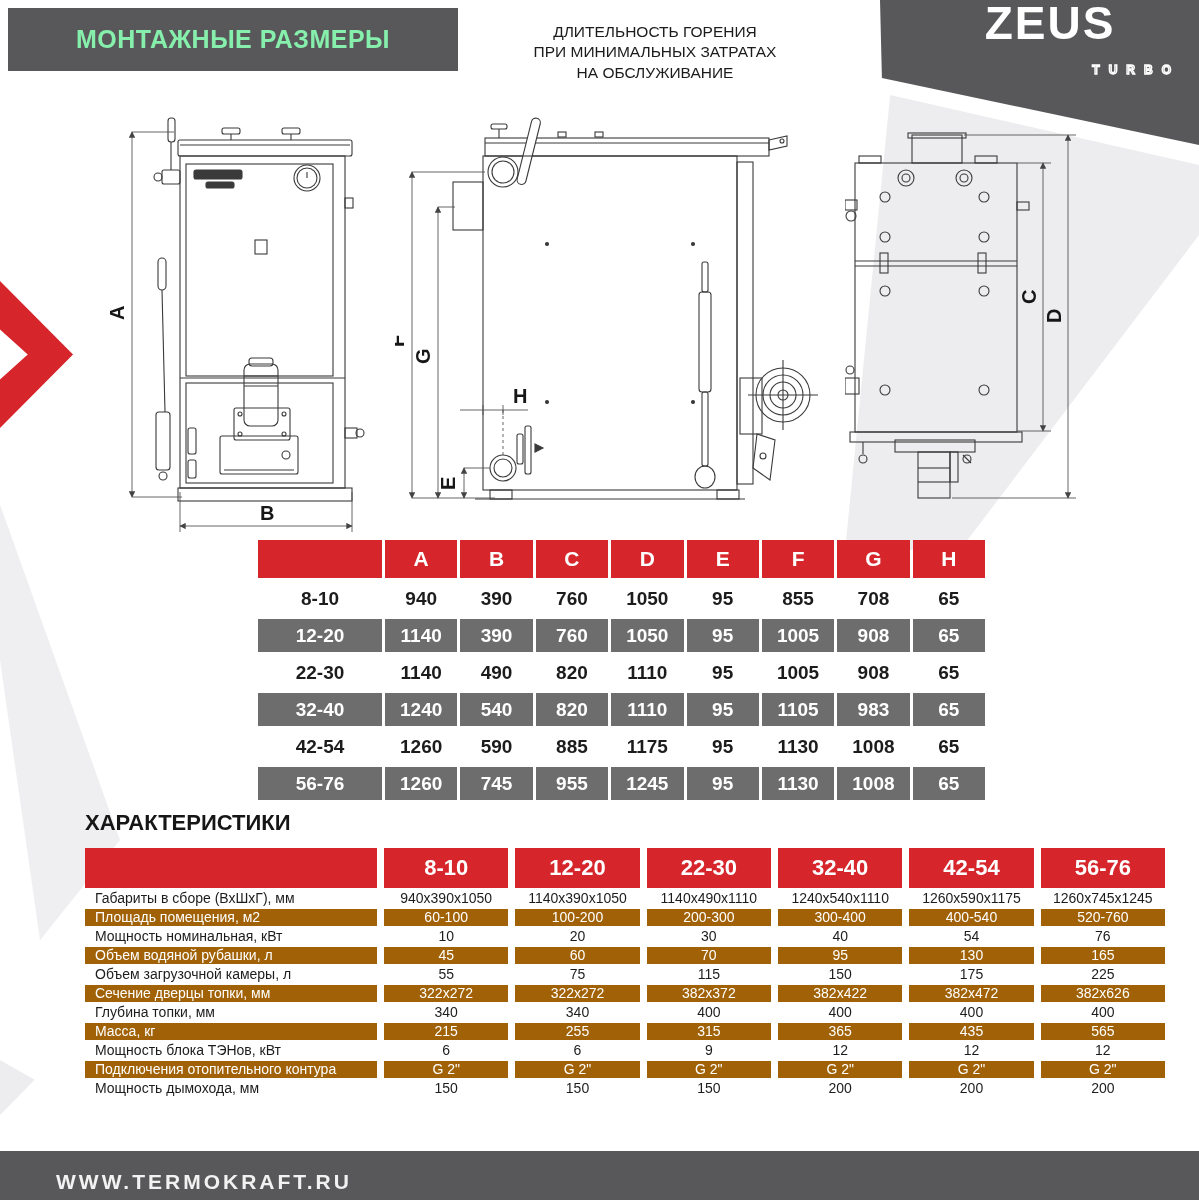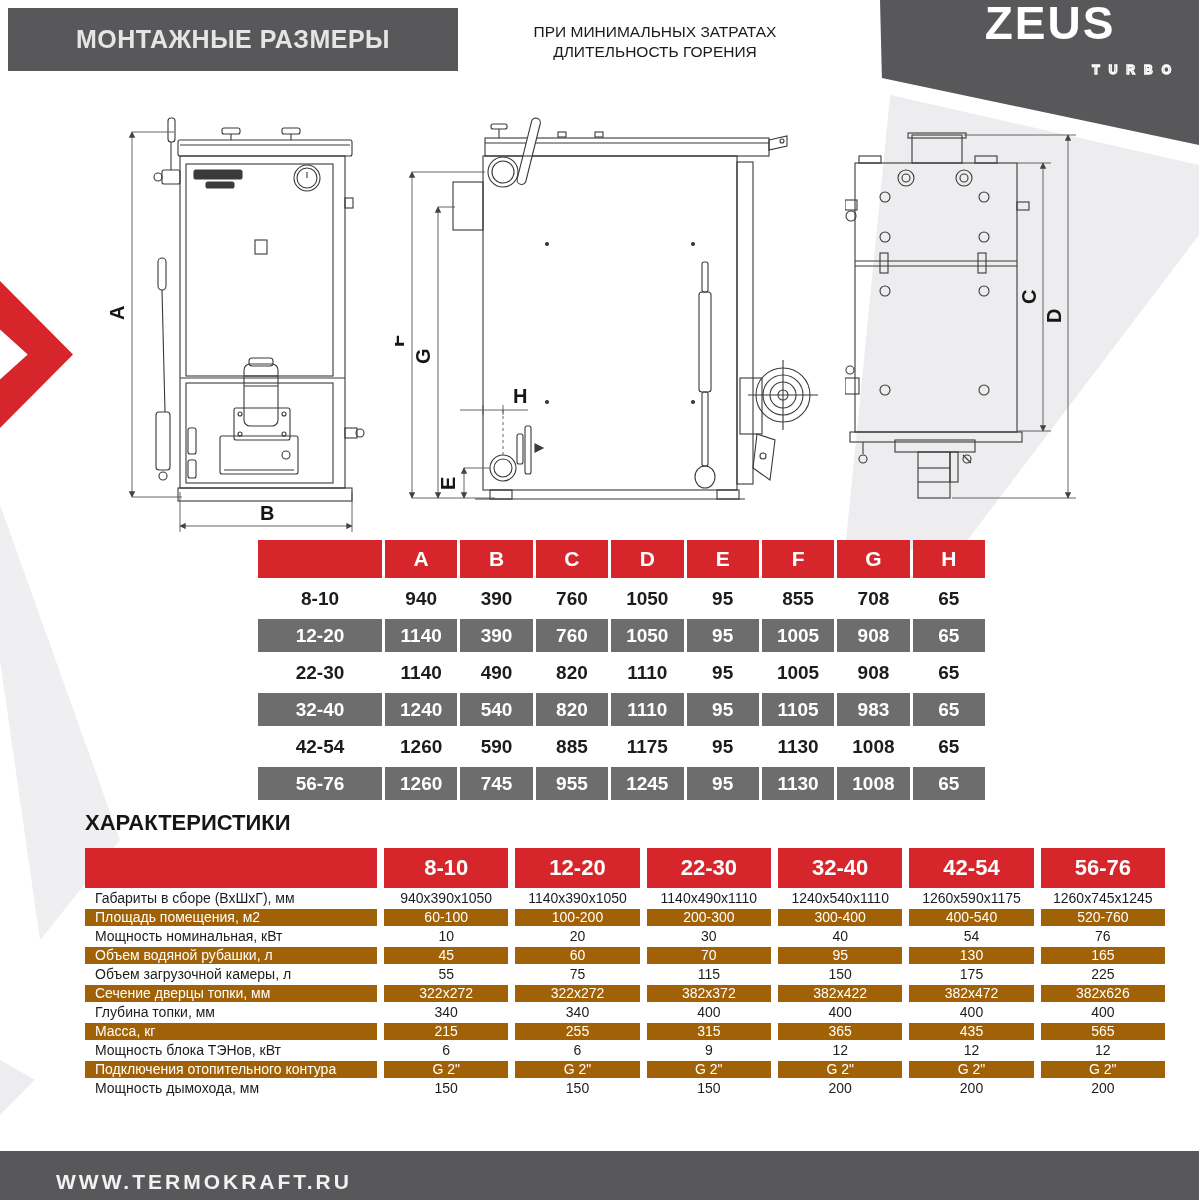--- a/index.html
+++ b/index.html
@@ -10,21 +10,21 @@
   .w1{left:830px;top:70px;width:369px;height:480px;background:#ededef;
       clip-path:polygon(16.3% 5.2%,100% 19.8%,100% 34.4%,35.2% 100%,4.1% 100%);}
   .w2{left:0;top:500px;width:140px;height:460px;background:#efeff1;
       clip-path:polygon(0 1%,85.7% 73.9%,28.6% 95.7%,0 34.8%);}
   .w3{left:0;top:1060px;width:60px;height:90px;background:#ededef;
       clip-path:polygon(0 0,58% 22%,0 61%);}
   .chevron{position:absolute;left:0;top:281px;width:73px;height:147px;background:#d6252b;
       clip-path:polygon(0 0,100% 50%,0 100%,0 67%,38% 50%,0 33%);}
   
   .hdr-box{position:absolute;left:8px;top:8px;width:450px;height:63px;background:#58585a;
-      color:#e5e5e5;font-weight:bold;font-size:25px;letter-spacing:.5px;
+      color:#86efac;font-weight:bold;font-size:25px;letter-spacing:.5px;
       display:flex;align-items:center;justify-content:center;}
   .subtitle{position:absolute;left:490px;top:22px;width:330px;text-align:center;
       font-size:15.5px;color:#1b1b1b;line-height:1.32;}
   .zeus-panel{position:absolute;left:880px;top:0;width:319px;height:150px;background:#58585a;
       clip-path:polygon(0% 0%,100% 0%,100% 96.7%,0.6% 52%);}
   .zeus-word{position:absolute;left:40px;top:0;width:260px;text-align:center;color:#fff;
       font-weight:bold;font-size:46px;letter-spacing:2px;line-height:1;}
   .turbo-word{position:absolute;left:40px;top:63px;width:260px;text-align:right;
       font-weight:bold;font-size:12px;letter-spacing:9px;color:rgba(255,255,255,.15);
       -webkit-text-stroke:1.4px #fff;}
@@ -63,22 +63,23 @@
 
   <div class="wedge w1"></div>
   <div class="wedge w2"></div>
   <div class="wedge w3"></div>
   <div class="chevron"></div>
 
   <div class="hdr-box">
     <span>МОНТАЖНЫЕ РАЗМЕРЫ</span>
   </div>
   <div class="subtitle">
+    <div>ДЛИТЕЛЬНОСТЬ ГОРЕНИЯ</div>
     <div>ПРИ МИНИМАЛЬНЫХ ЗАТРАТАХ</div>
-    <div>ДЛИТЕЛЬНОСТЬ ГОРЕНИЯ</div>
+    <div>НА ОБСЛУЖИВАНИЕ</div>
   </div>
   <div class="zeus-panel">
     <div class="zeus-word">ZEUS</div>
     <div class="turbo-word">TURBO</div>
   </div>
 
   <svg class="draw" style="left:110px;top:112px" width="270" height="428" viewBox="0 0 270 428">
     <defs>
       <marker id="arr" viewBox="0 0 10 10" refX="9" refY="5" markerWidth="7" markerHeight="7" orient="auto-start-reverse">
         <path d="M0,0L10,5L0,10z" fill="#444"></path>

